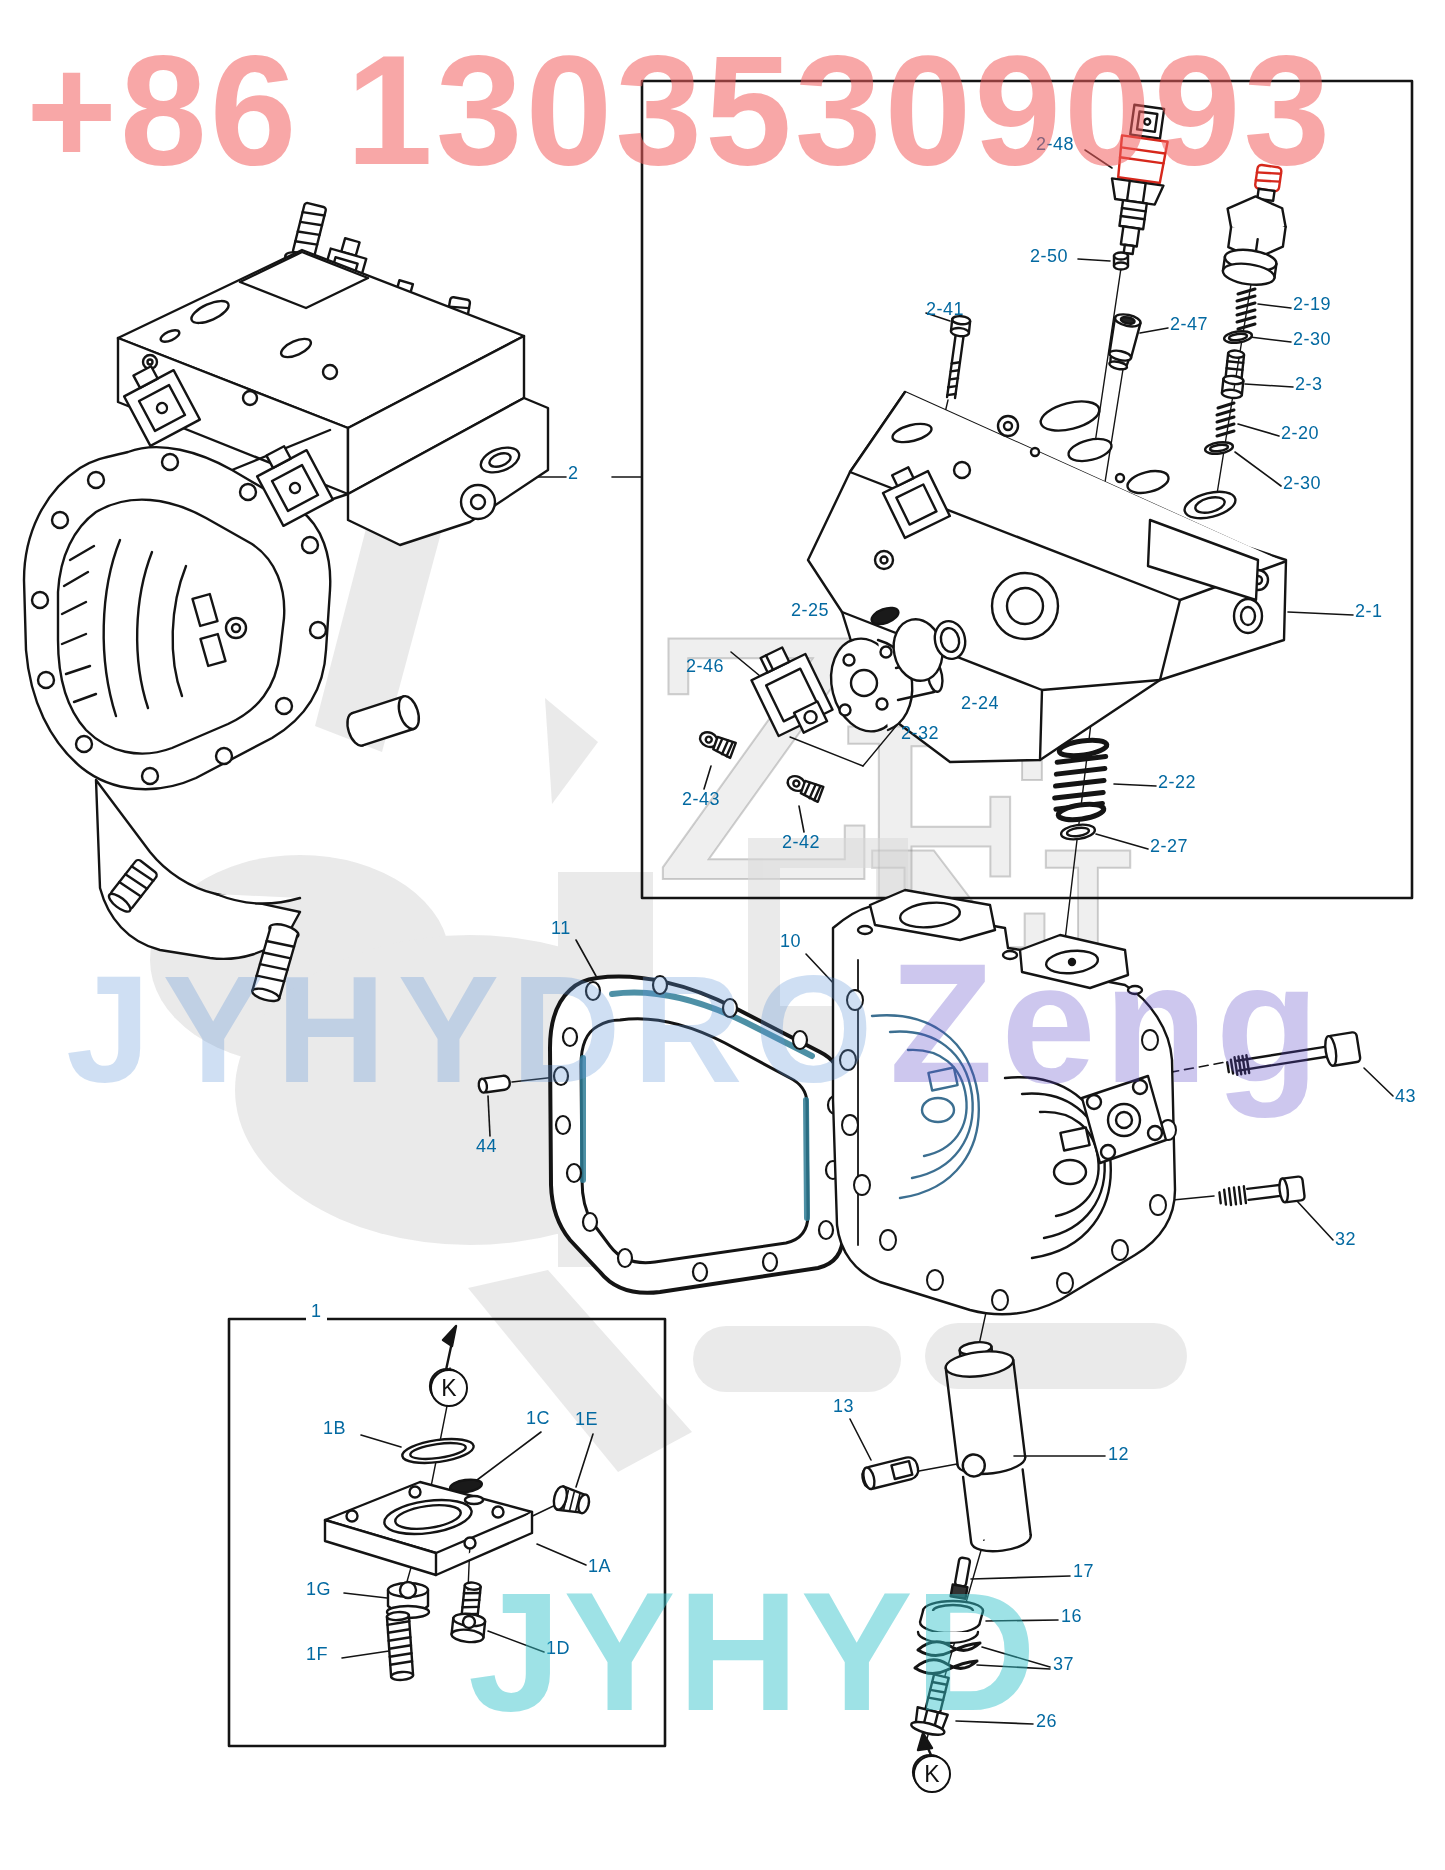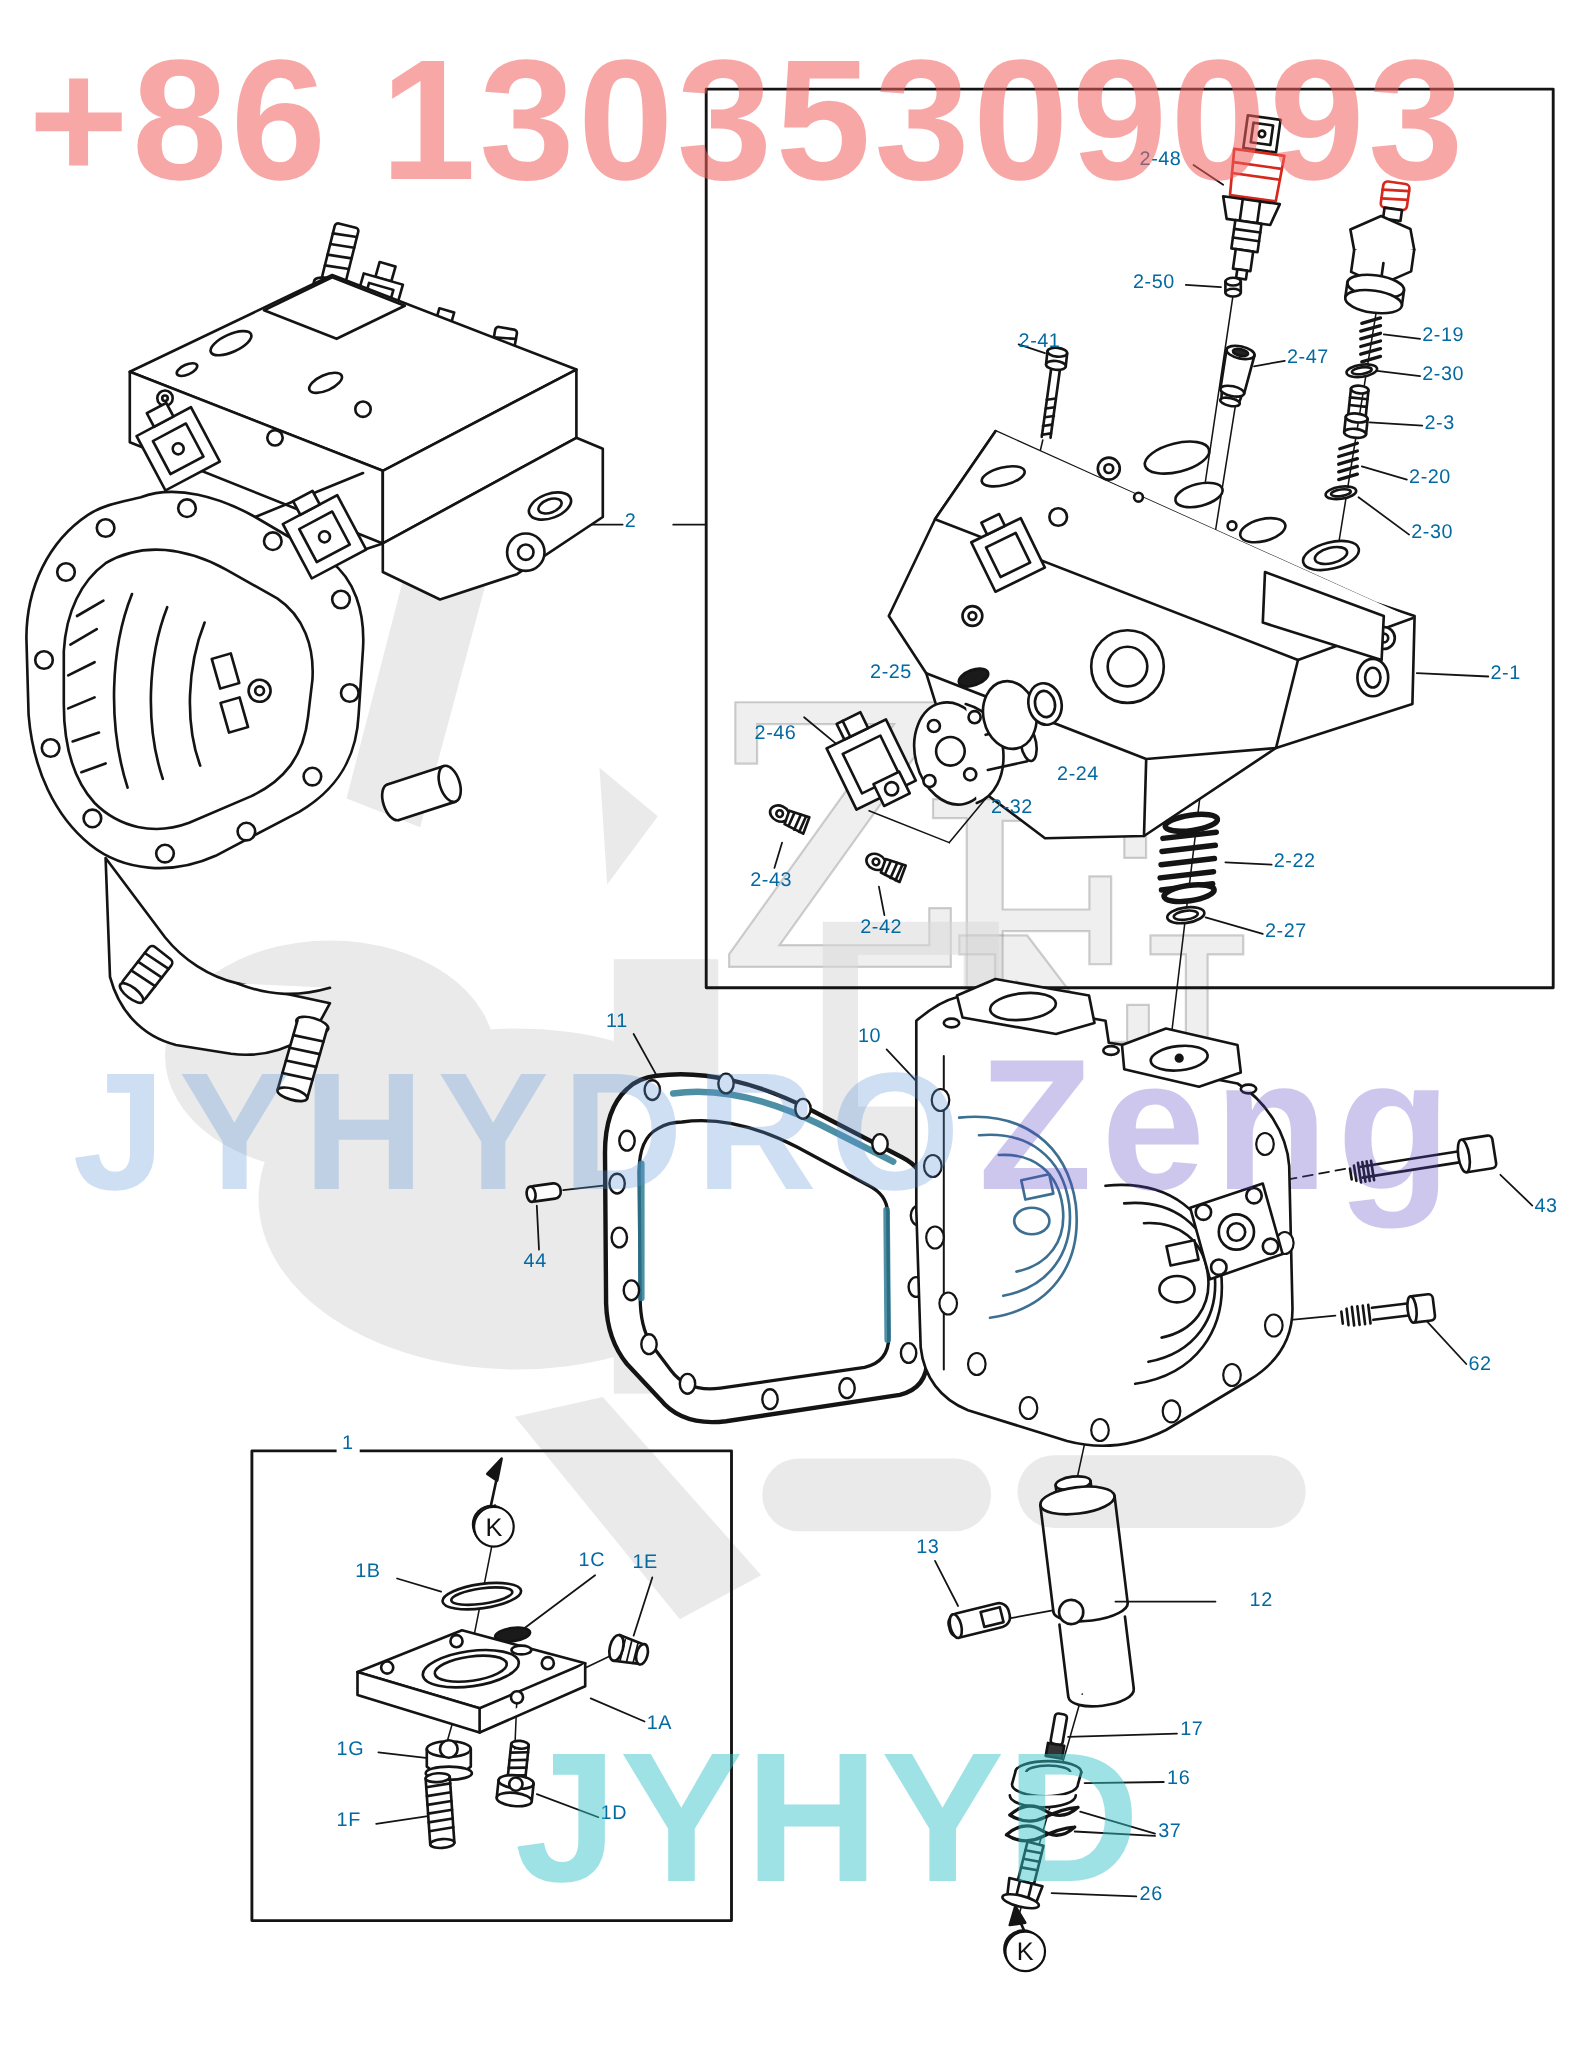--- a/index.html
+++ b/index.html
@@ -647,23 +647,23 @@
     <div class="callout" style="left: 901px; top: 723px;">2-32</div>
     <div class="callout" style="left: 682px; top: 789px;">2-43</div>
     <div class="callout" style="left: 782px; top: 832px;">2-42</div>
     <div class="callout" style="left: 1158px; top: 772px;">2-22</div>
     <div class="callout" style="left: 1150px; top: 836px;">2-27</div>
     <div class="callout" style="left: 568px; top: 463px;">2</div>
     <div class="callout" style="left: 551px; top: 918px;">11</div>
     <div class="callout" style="left: 780px; top: 931px;">10</div>
     <div class="callout" style="left: 476px; top: 1136px;">44</div>
     <div class="callout" style="left: 1395px; top: 1086px;">43</div>
-    <div class="callout" style="left: 1335px; top: 1229px;">62</div>
+    <div class="callout" style="left: 1335px; top: 1229px;">32</div>
     <div class="callout" style="left: 833px; top: 1396px;">13</div>
-    <div class="callout" style="left: 1108px; top: 1444px; margin-left: 28px;">12</div>
+    <div class="callout" style="left: 1108px; top: 1444px;">12</div>
     <div class="callout" style="left: 1073px; top: 1561px;">17</div>
     <div class="callout" style="left: 1061px; top: 1606px;">16</div>
     <div class="callout" style="left: 1053px; top: 1654px;">37</div>
     <div class="callout" style="left: 1036px; top: 1711px;">26</div>
     <div class="callout on-border" style="left: 306px; top: 1301px;">1</div>
     <div class="callout" style="left: 323px; top: 1418px; text-align: right;">1B</div>
     <div class="callout" style="left: 526px; top: 1408px;">1C</div>
     <div class="callout" style="left: 575px; top: 1409px;">1E</div>
     <div class="callout" style="left: 588px; top: 1556px;">1A</div>
     <div class="callout" style="left: 306px; top: 1579px;">1G</div>

